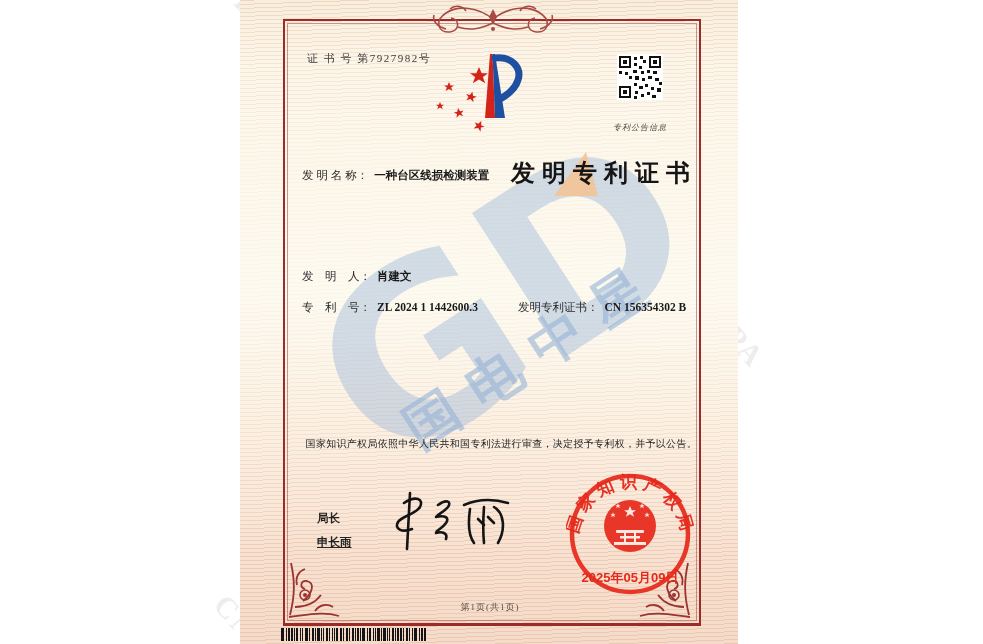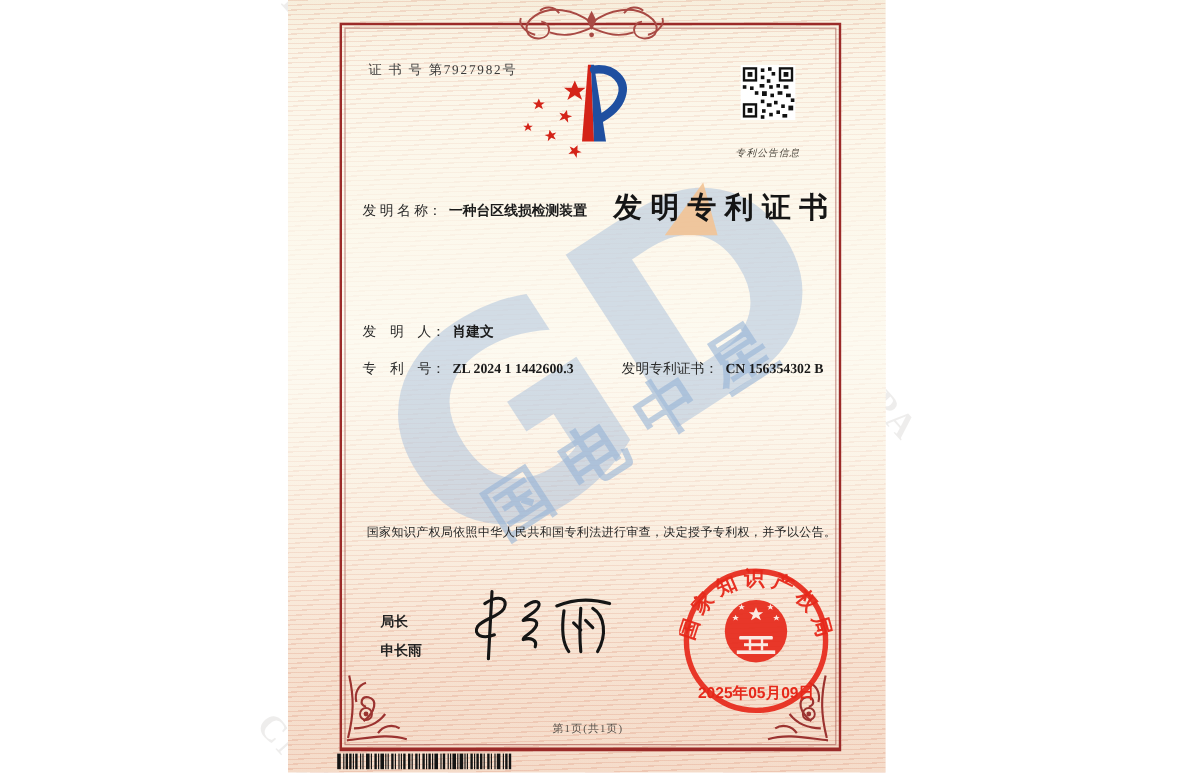--- a/index.html
+++ b/index.html
@@ -40,21 +40,21 @@
   .row .lbl{color:#2a2a2a;}
   .row .val{font-weight:bold;color:#1a1a1a;margin-left:6px;}
   .row .col2{position:absolute;left:216px;top:0;}
   .row.small{font-size:10px;}
   .row.small .val{font-size:11.5px;}
   
   .statement{position:absolute;left:43px;width:414px;text-align:right;font-size:10px;
          color:#262626;letter-spacing:.3px;}
   
   .signoff-title{position:absolute;left:77px;top:511px;font:bold 11.5px "Liberation Sans",sans-serif;color:#222;text-align:right;}
-  .signoff-name{position:absolute;left:77px;top:535px;font:bold 11.5px "Liberation Sans",sans-serif;color:#222;}
+  .signoff-name{position:absolute;left:77px;top:535px;font:bold 11.5px "Liberation Sans",sans-serif;color:#222;text-decoration:underline;}
   .signature{position:absolute;left:146px;top:489px;}
   
   .seal{position:absolute;left:326px;top:470px;}
   
   .page-footer{position:absolute;left:43px;top:601px;width:414px;text-align:center;
          font-size:9px;color:#55504a;letter-spacing:1px;}
   .barcode{position:absolute;left:41px;top:628px;height:13px;white-space:nowrap;font-size:0;}
   .barcode i{display:inline-block;height:100%;background:#141414;}
   
   .orn-top{position:absolute;left:178px;top:3px;}

